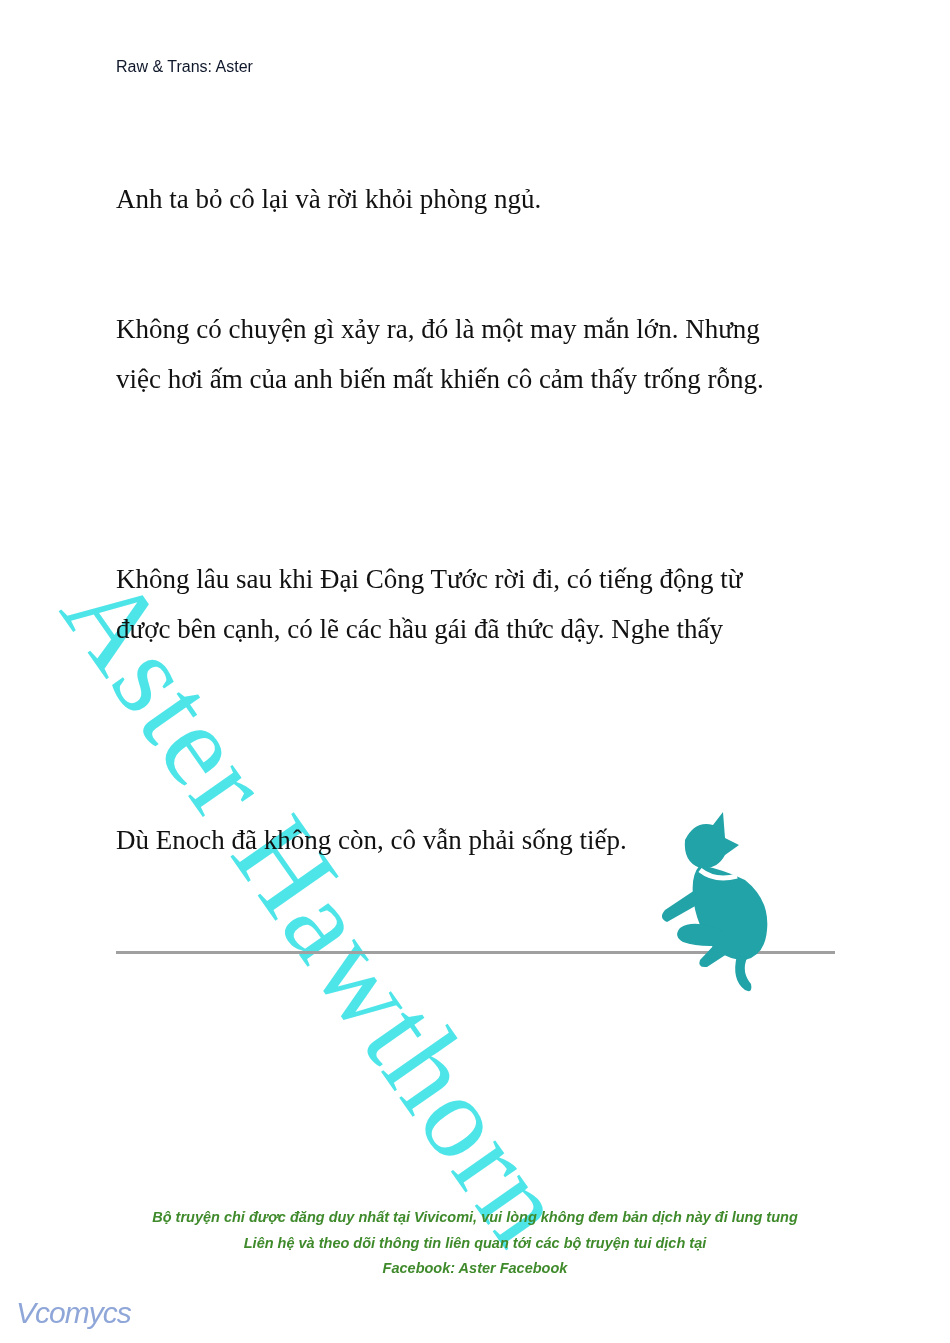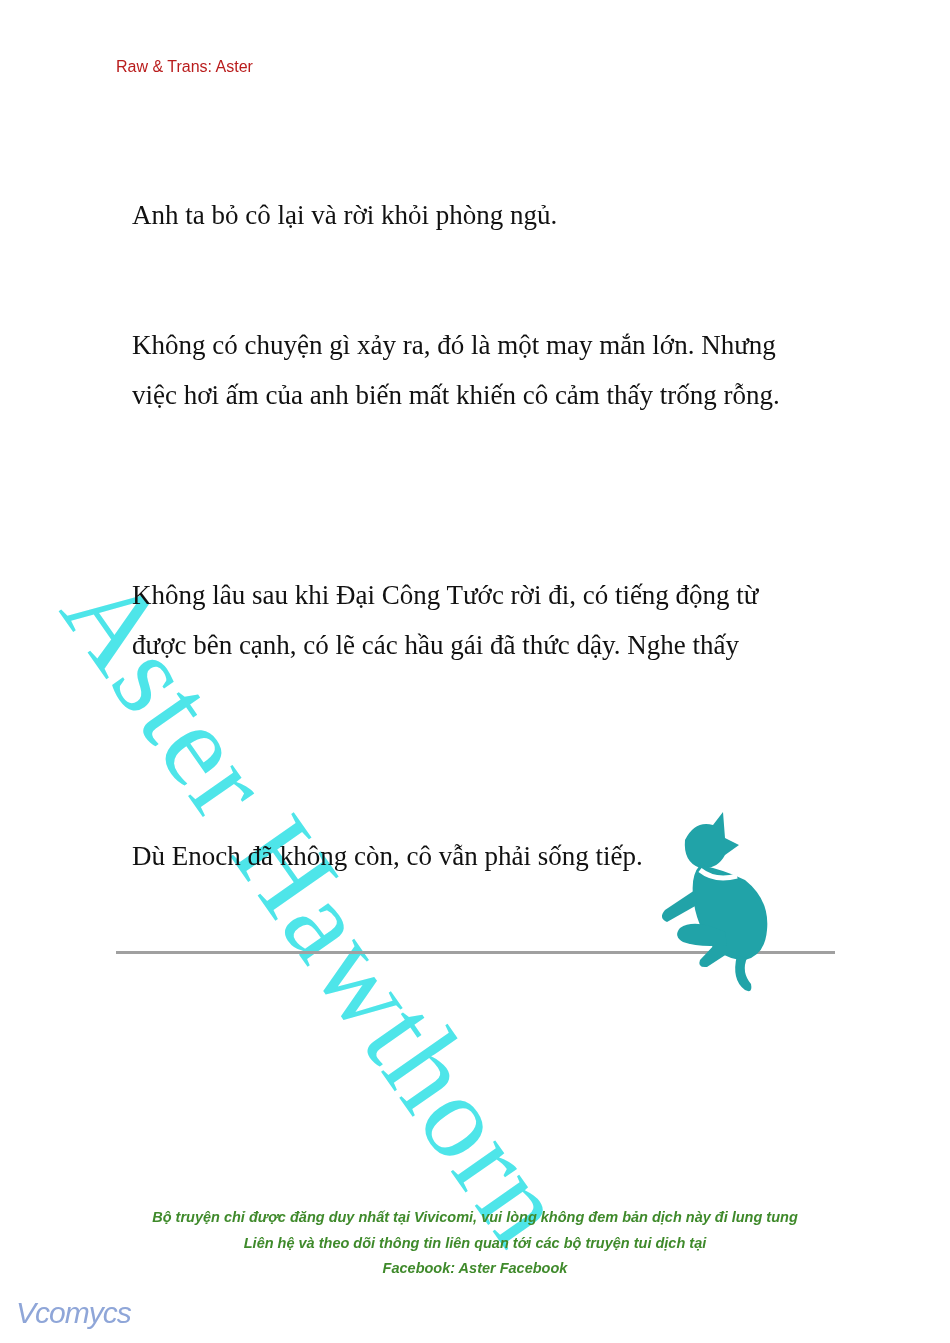--- a/index.html
+++ b/index.html
@@ -2,25 +2,25 @@
 <html><head>
   <meta charset="utf-8">
   <style>
     html, body { margin: 0; padding: 0; }
     body {
       width: 950px; height: 1343px; background: #ffffff; position: relative; overflow: hidden;
       font-family: "Liberation Serif", serif; color: #111111;
     }
     .header {
       position: absolute; left: 116px; top: 58px;
-      font-family: "Liberation Sans", sans-serif; font-size: 16px; color: #b91c1c;
+      font-family: "Liberation Sans", sans-serif; font-size: 16px; color: #0f172a;
     }
     .para {
       position: absolute; left: 116px; width: 730px;
-      font-size: 27px; line-height: 50px; color: #111; margin: 16px;
+      font-size: 27px; line-height: 50px; color: #111; margin: 0;
     }
     .watermark {
       position: absolute; left: 90px; top: 520px;
       font-family: "Liberation Serif", serif; font-size: 118px; color: #3fe3e8;
       transform: rotate(55deg); transform-origin: left center;
       white-space: nowrap; opacity: 0.92; letter-spacing: 2px;
       pointer-events: none;
     }
     .divider {
       position: absolute; left: 116px; top: 951px; width: 719px; height: 3px; background: #a0a0a0;

